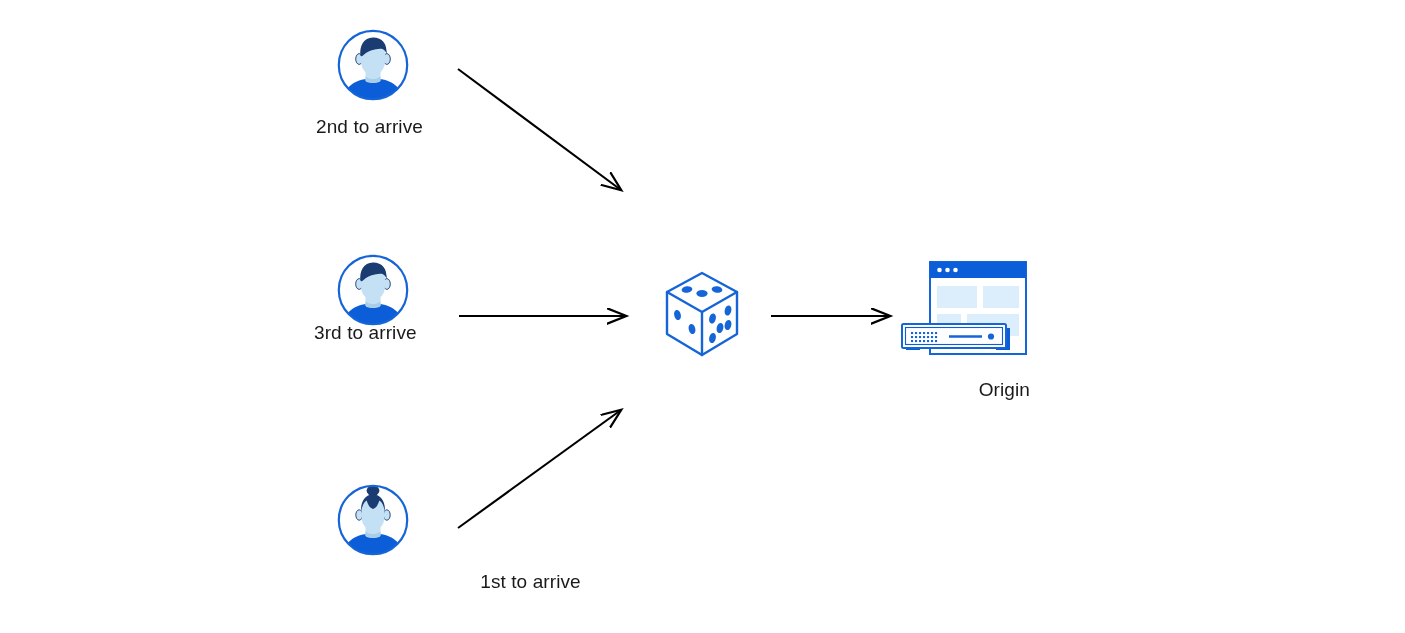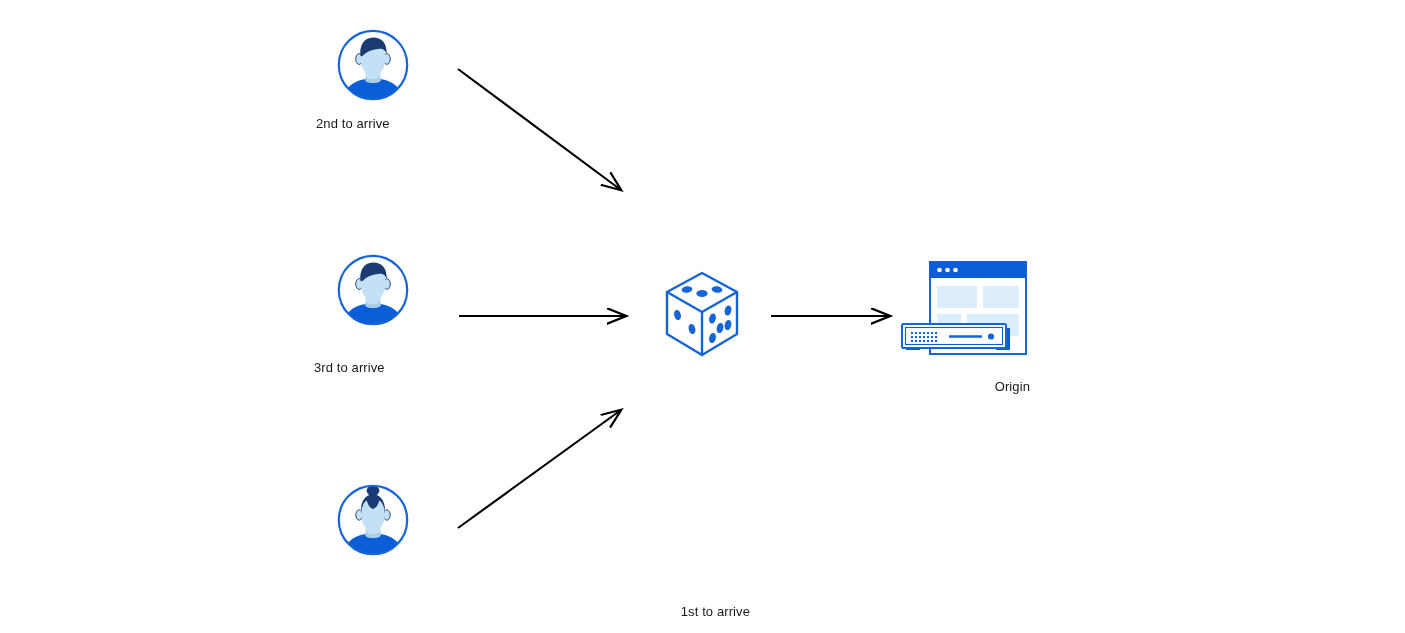--- a/index.html
+++ b/index.html
@@ -18,21 +18,21 @@
     background: #ffffff;
     overflow: hidden;
   }
   .avatar-wrap {
     position: absolute;
     width: 74px;
     height: 74px;
   }
   .node-label {
     position: absolute;
-    font-size: 13px;
+    font-size: 19px;
     color: #1a1a1a;
     font-family: "Liberation Sans", sans-serif;
     white-space: nowrap;
     text-align: center;
     letter-spacing: 0.1px;
   }
   .arrow-layer {
     position: absolute;
     left: 0;
     top: 0;
@@ -119,21 +119,21 @@
         <path d="M29.5 48.5 c4.5 3.4 10.5 3.4 15 0 v4 c-4.5 3.2 -10.5 3.2 -15 0 Z" fill="#a9cfe8"></path>
         <ellipse cx="23.2" cy="31" rx="3.5" ry="5.4" fill="#c4e0f4" stroke="#1b3b73" stroke-width="0.9"></ellipse>
         <ellipse cx="50.8" cy="31" rx="3.5" ry="5.4" fill="#c4e0f4" stroke="#1b3b73" stroke-width="0.9"></ellipse>
         <path d="M25 24 C25 15 30.5 10.5 37 10.5 C43.5 10.5 49 15 49 24 L49 33 C49 41.5 43.8 46.5 37 46.5 C30.2 46.5 25 41.5 25 33 Z" fill="#c4e0f4"></path>
         <path d="M24.4 27.5 C23.4 18.5 27.5 9.6 37 9.6 C46.5 9.6 51.2 16.4 50.4 25.2 C50.1 21.6 47.4 20.6 44 20.8 C39 21.1 32.2 23 28.4 26.2 C26.6 27.7 25.1 29.2 24.4 27.5 Z" fill="#1b3b73"></path>
         <path d="M46.6 19.6 c3.2 0.6 4.3 3.4 4.1 6.4 c-0.9 -2.6 -2.4 -4.6 -4.9 -5.6 Z" fill="#1b3b73"></path>
       </g>
       <circle cx="37" cy="37" r="34.2" fill="none" stroke="#1565d8" stroke-width="2.2"></circle>
     </svg>
   </div>
-  <div class="node-label" style="left:0; top:360px; width:750px; text-align:left; padding-left:314px; box-sizing:border-box;">3rd to arrive</div>
+  <div class="node-label" style="left:0; top:322px; width:750px; text-align:left; padding-left:314px; box-sizing:border-box;">3rd to arrive</div>
 
   <div class="avatar-wrap" style="left:336px; top:483px;">
     <svg width="74" height="74" viewBox="0 0 74 74">
       <defs>
         <clipPath id="clipC">
             <circle cx="37" cy="37" r="34.2"></circle>
           </clipPath>
       </defs>
       <circle cx="37" cy="37" r="34.2" fill="#ffffff"></circle>
       <g clip-path="url(#clipC)">
@@ -144,21 +144,21 @@
         <ellipse cx="50.8" cy="32" rx="3.4" ry="5.2" fill="#c4e0f4" stroke="#1b3b73" stroke-width="0.9"></ellipse>
         <path d="M25.6 25.5 C25.6 17 30.8 12.5 37 12.5 C43.2 12.5 48.4 17 48.4 25.5 L48.4 34 C48.4 42 43.4 47 37 47 C30.6 47 25.6 42 25.6 34 Z" fill="#c4e0f4"></path>
 
         <ellipse cx="37" cy="7.6" rx="6.4" ry="5.2" fill="#1b3b73"></ellipse>
 
         <path d="M25.2 29 C24.2 19 28.8 11.4 37 11.4 C45.2 11.4 49.8 19 48.8 29 C48.2 23.6 46.4 19.4 43.4 17.4 C41.8 22.4 39.8 25.2 37 26 C34.2 25.2 32.2 22.4 30.6 17.4 C27.6 19.4 25.8 23.6 25.2 29 Z" fill="#1b3b73"></path>
       </g>
       <circle cx="37" cy="37" r="34.2" fill="none" stroke="#1565d8" stroke-width="2.2"></circle>
     </svg>
   </div>
-  <div class="node-label" style="left:0; top:571px; width:750px; text-align:right; padding-left:311px; box-sizing:border-box;margin-top:33px;">1st to arrive</div>
+  <div class="node-label" style="left:0; top:571px; width:750px; text-align:center; padding-left:311px; box-sizing:border-box;">1st to arrive</div>
 
   <div class="dice-wrap" style="left:658px; top:268px;">
     <svg width="88" height="96" viewBox="0 0 88 96">
       <g fill="none" stroke="#1565d8" stroke-width="2.4" stroke-linejoin="round" stroke-linecap="round">
         <path d="M44 5 L79 24 L79 66 L44 87 L9 66 L9 24 Z"></path>
         <path d="M9 24 L44 44 L79 24"></path>
         <path d="M44 44 L44 87"></path>
       </g>
 
       <g fill="#1565d8">

